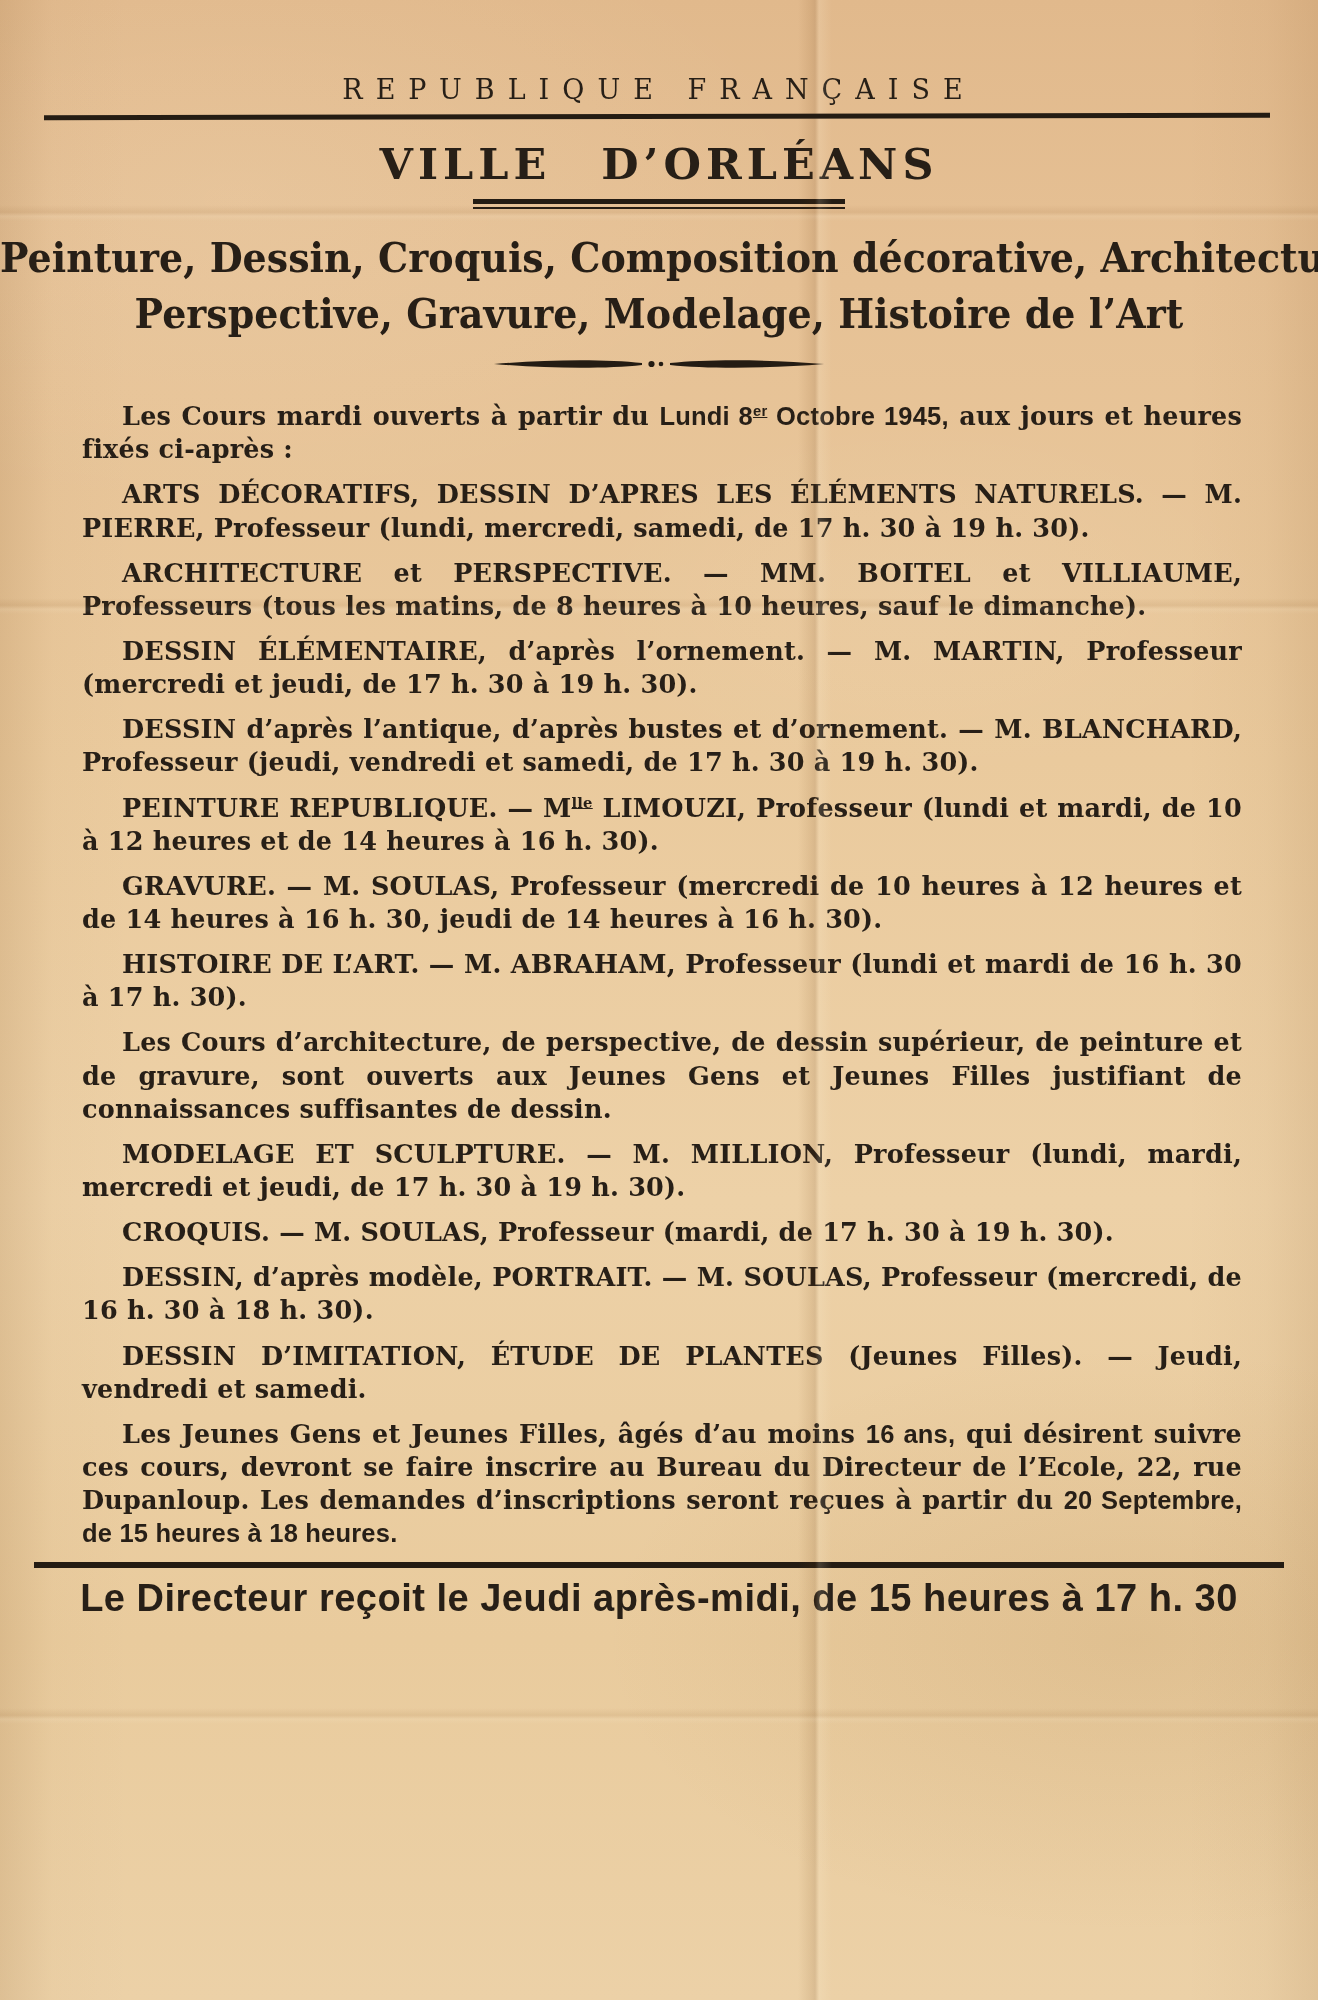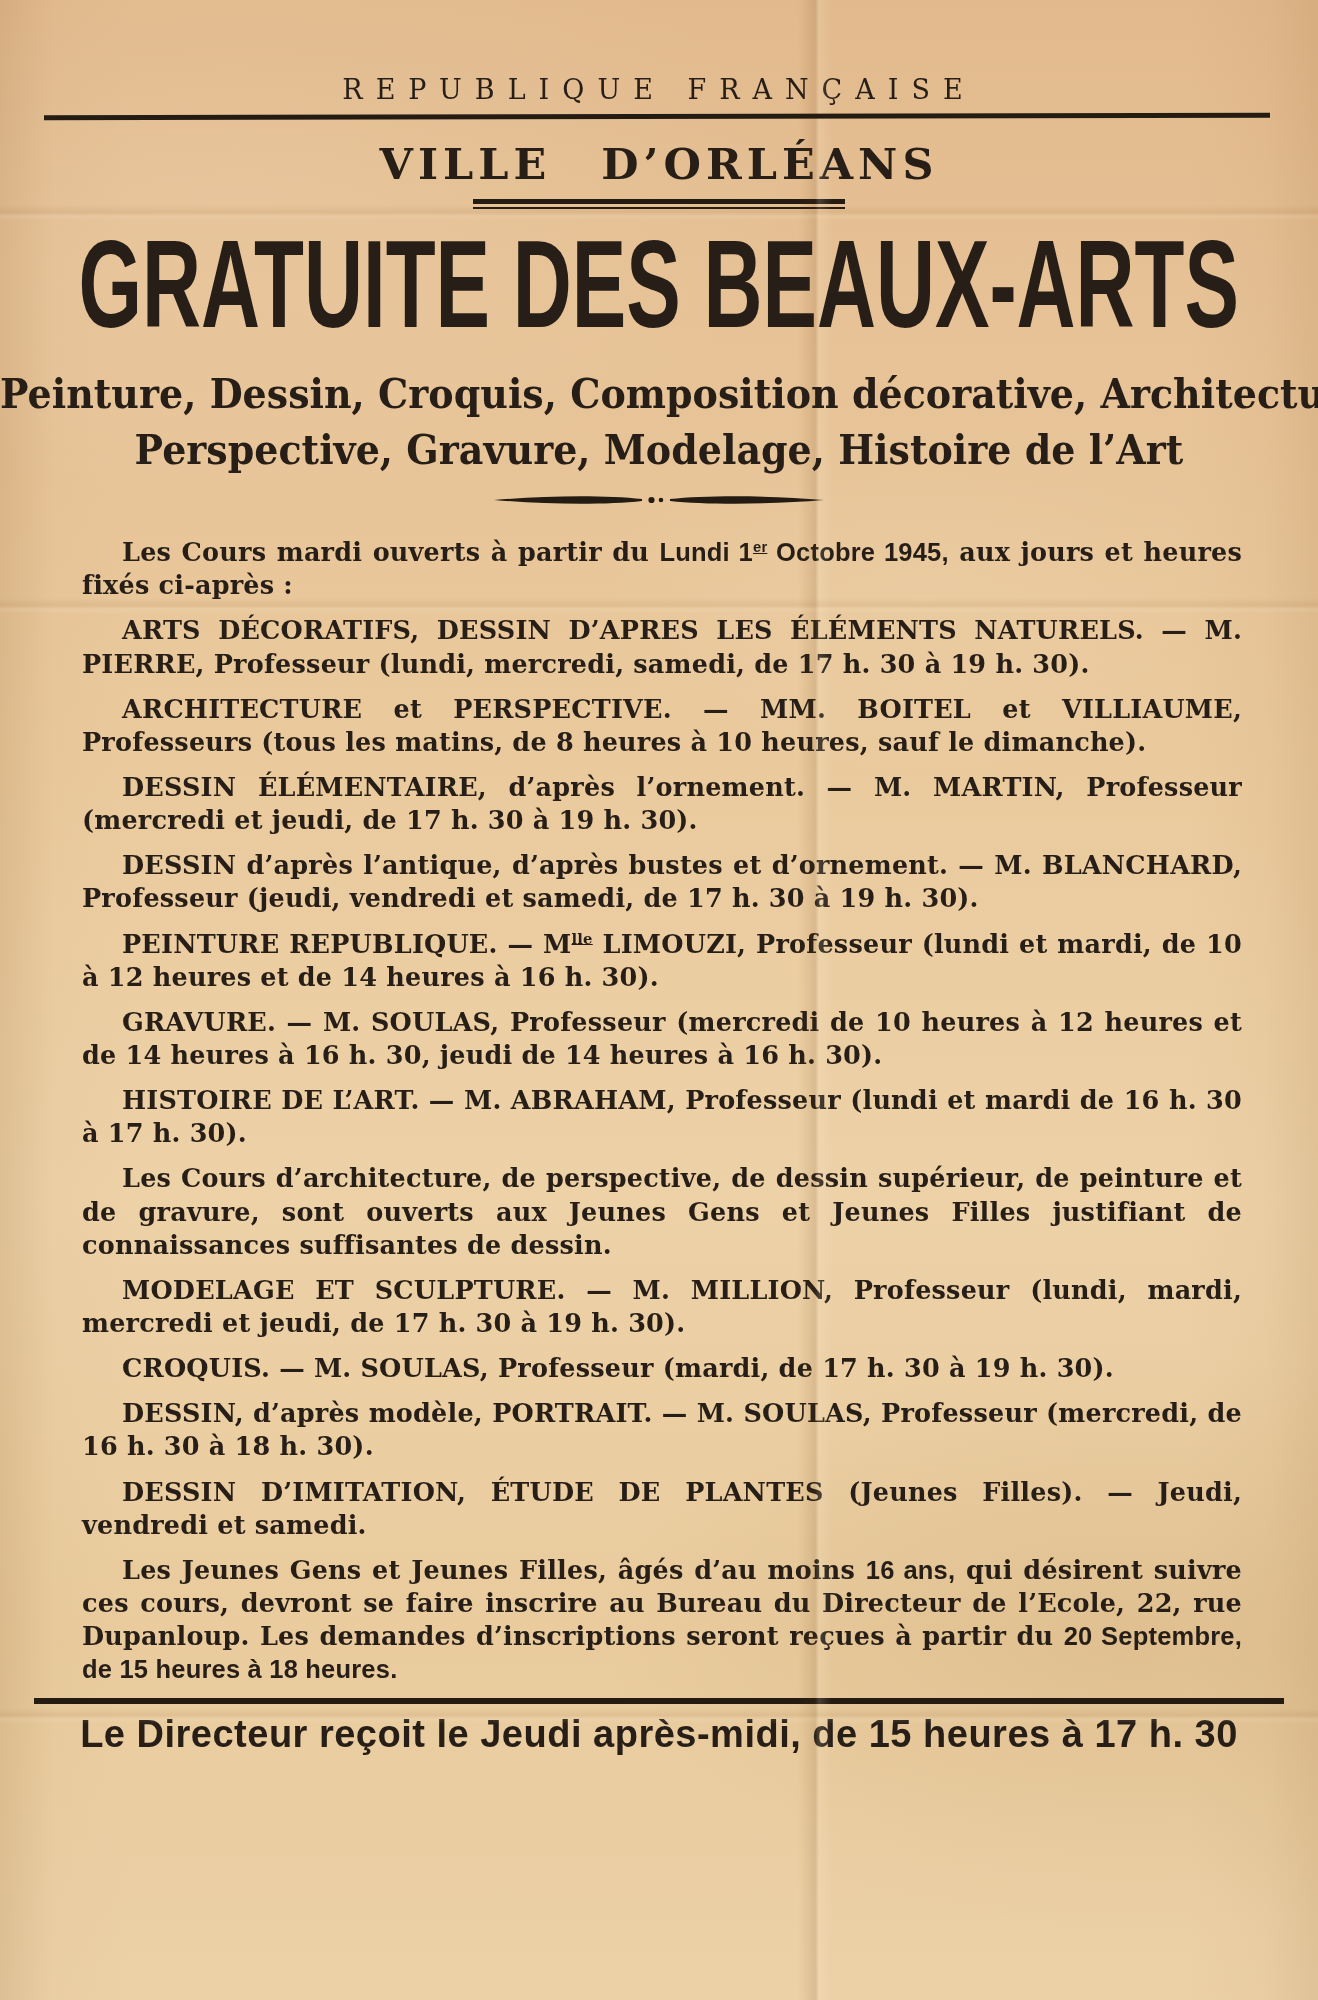--- a/index.html
+++ b/index.html
@@ -92,38 +92,35 @@
   <div class="crease-h c1"></div>
   <div class="crease-h c2"></div>
   <div class="crease-h c3"></div>
 
   <div class="republique">REPUBLIQUE FRANÇAISE</div>
   <div class="rule-top"></div>
 
   <div class="ville">VILLE D’ORLÉANS</div>
   <div class="ville-rule"></div>
 
-  <div class="title-sub">
-    <span class="stretch">GRATUITE DES BEAUX-ARTS</span>
-  </div>
 
   <div class="subjects">
     <span class="line">Peinture, Dessin, Croquis, Composition décorative, Architecture</span>
     <span class="line">Perspective, Gravure, Modelage, Histoire de l’Art</span>
   </div>
 
   <svg class="ornament" width="330" height="16" viewBox="0 0 330 16">
     <path d="M0 8 C 52 3.5, 112 3, 148 7.1 L148 8.9 C 112 13, 52 12.5, 0 8 Z" fill="#241c13"></path>
     <circle cx="157.5" cy="8" r="3.1" fill="#241c13"></circle>
     <circle cx="167" cy="8" r="2.3" fill="#241c13"></circle>
     <path d="M330 8 C 278 3.5, 213 3, 176 7.1 L176 8.9 C 213 13, 278 12.5, 330 8 Z" fill="#241c13"></path>
   </svg>
 
   <div class="body-block">
-      <p class="body-para"><span>Les Cours mardi ouverts à partir du </span><span class="bsans">Lundi 1</span><sup class="bsans">er</sup><span class="bsans"> Octobre 1945,</span><span> aux jours et heures fixés ci-après :</span></p>
+      <p class="body-para"><span>Les Cours mardi ouverts à partir du </span><span class="bsans">Lundi 8</span><sup class="bsans">er</sup><span class="bsans"> Octobre 1945,</span><span> aux jours et heures fixés ci-après :</span></p>
       <p class="body-para"><span>ARTS DÉCORATIFS, DESSIN D’APRES LES ÉLÉMENTS NATURELS. — M. PIERRE, Professeur (lundi, mercredi, samedi, de 17 h. 30 à 19 h. 30).</span></p>
       <p class="body-para"><span>ARCHITECTURE et PERSPECTIVE. — MM. BOITEL et VILLIAUME, Professeurs (tous les matins, de 8 heures à 10 heures, sauf le dimanche).</span></p>
       <p class="body-para"><span>DESSIN ÉLÉMENTAIRE, d’après l’ornement. — M. MARTIN, Professeur (mercredi et jeudi, de 17 h. 30 à 19 h. 30).</span></p>
       <p class="body-para"><span>DESSIN d’après l’antique, d’après bustes et d’ornement. — M. BLANCHARD, Professeur (jeudi, vendredi et samedi, de 17 h. 30 à 19 h. 30).</span></p>
       <p class="body-para"><span>PEINTURE REPUBLIQUE. — M</span><sup>lle</sup><span> LIMOUZI, Professeur (lundi et mardi, de 10 à 12 heures et de 14 heures à 16 h. 30).</span></p>
       <p class="body-para"><span>GRAVURE. — M. SOULAS, Professeur (mercredi de 10 heures à 12 heures et de 14 heures à 16 h. 30, jeudi de 14 heures à 16 h. 30).</span></p>
       <p class="body-para"><span>HISTOIRE DE L’ART. — M. ABRAHAM, Professeur (lundi et mardi de 16 h. 30 à 17 h. 30).</span></p>
       <p class="body-para"><span>Les Cours d’architecture, de perspective, de dessin supérieur, de peinture et de gravure, sont ouverts aux Jeunes Gens et Jeunes Filles justifiant de connaissances suffisantes de dessin.</span></p>
       <p class="body-para"><span>MODELAGE ET SCULPTURE. — M. MILLION, Professeur (lundi, mardi, mercredi et jeudi, de 17 h. 30 à 19 h. 30).</span></p>
       <p class="body-para"><span>CROQUIS. — M. SOULAS, Professeur (mardi, de 17 h. 30 à 19 h. 30).</span></p>

